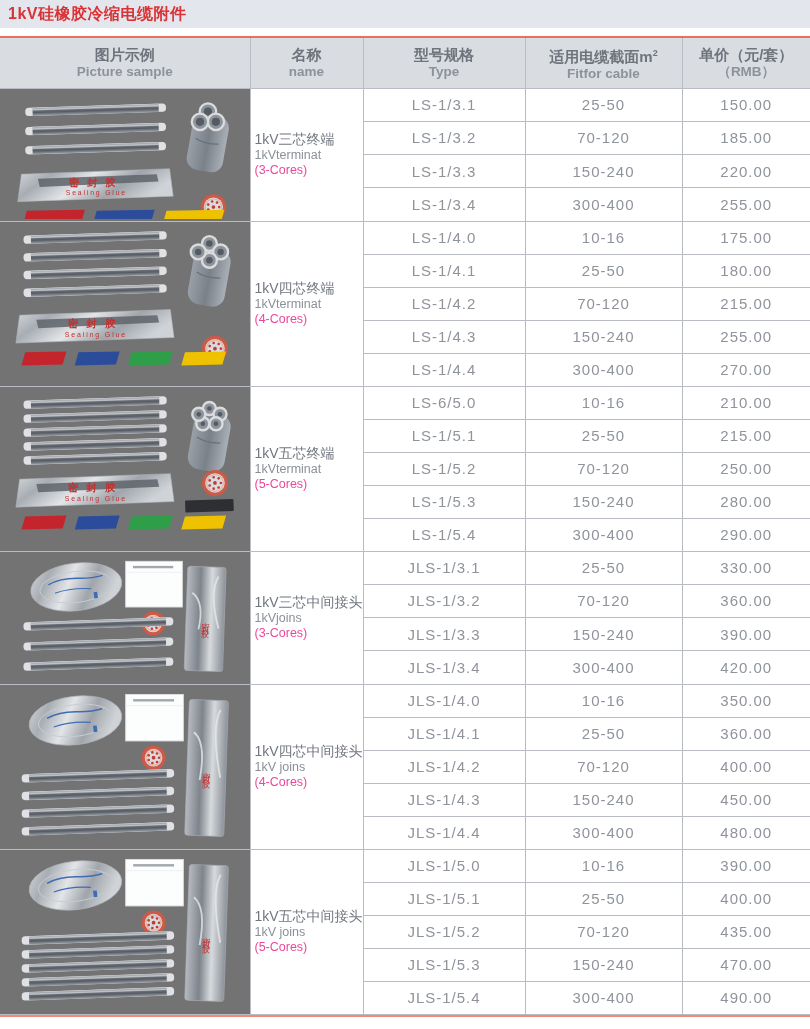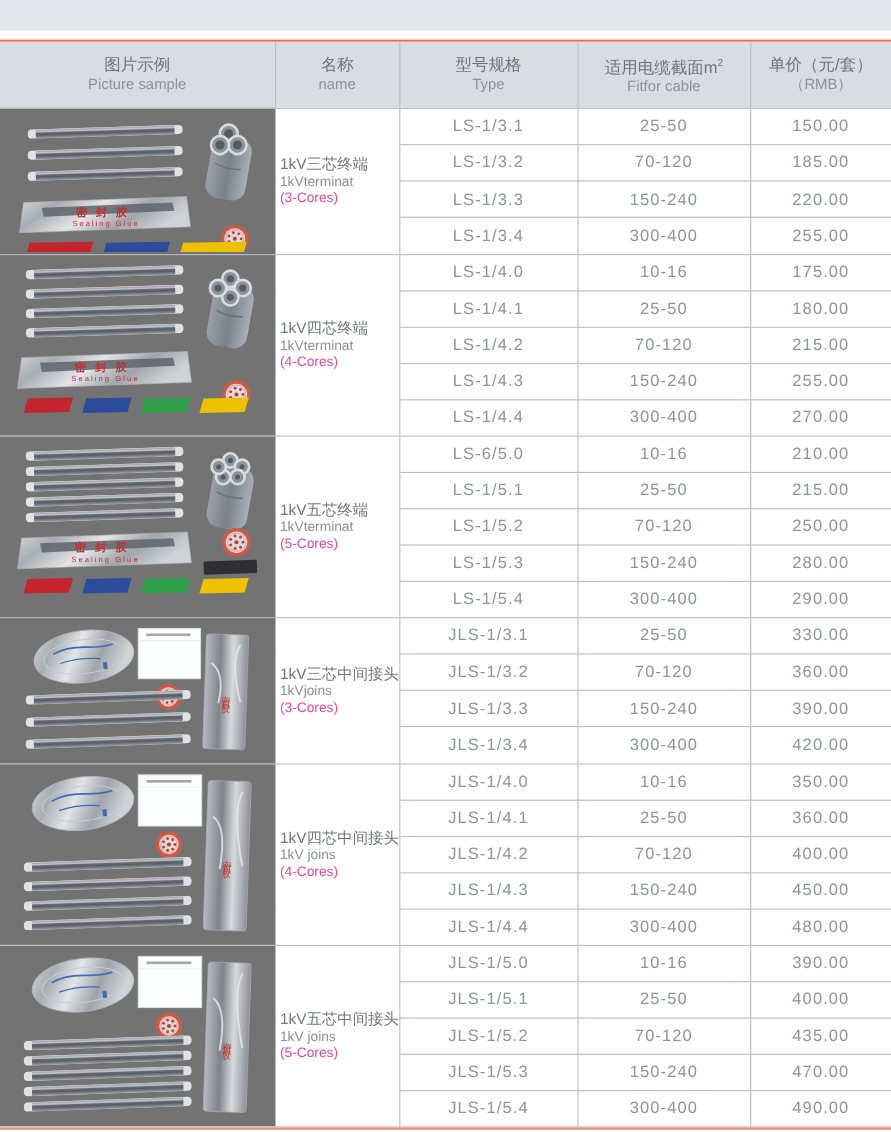--- a/index.html
+++ b/index.html
@@ -15,22 +15,22 @@
   }
   .titlebar .t-zh { color:#d93335; font-size:16px; font-weight:bold; letter-spacing:0.5px; }
   .titlebar .t-en { color:#d93335; font-size:15px; font-weight:bold; margin-left:6px; }
   .gap { height:8px; background:#ffffff; }
   .red-line-top { height:2px; background:#e8705c; }
   .red-line-bottom { height:2px; background:#ef8a75; }
 
   table.catalog { width:810px; border-collapse:collapse; table-layout:fixed; }
   .catalog th, .catalog td { border:1px solid #b9bdc3; }
   .catalog th { 
-    background:#d9dce1; height:60px; text-align:center; vertical-align:middle;
-    border-top:none; font-weight:normal;
+    background:#d9dce1; height:50px; text-align:center; vertical-align:middle;
+    border-top:none; font-weight:bold;
   }
   .catalog th:first-child, .catalog td.pic { border-left:none; }
   .catalog th:last-child, .catalog td.price { border-right:none; }
   .h-zh { color:#6e737c; font-size:15px; line-height:18px; }
   .h-zh sup { font-size:9px; }
   .h-en { color:#8d929a; font-size:13.5px; line-height:16px; }
 
   .catalog tbody tr { height:33px; }
   .catalog td { vertical-align:middle; }
   td.type, td.section, td.price {
@@ -71,20 +71,21 @@
     <linearGradient id="fgv" x1="0" y1="0" x2="1" y2="0">
       <stop offset="0" stop-color="#b6bac0"></stop>
       <stop offset="0.35" stop-color="#7e848c"></stop>
       <stop offset="0.65" stop-color="#d7dadd"></stop>
       <stop offset="1" stop-color="#8b9198"></stop>
     </linearGradient>
   </defs>
 </svg>
 
 <div class="titlebar">
+  <span class="t-zh">1kV硅橡胶冷缩电缆附件</span>
 </div>
 <div class="gap"></div>
 <div class="red-line-top"></div>
 
 <table class="catalog">
   <colgroup>
     <col style="width:250px">
       <col style="width:113px">
       <col style="width:162px">
     <col style="width:157px">

